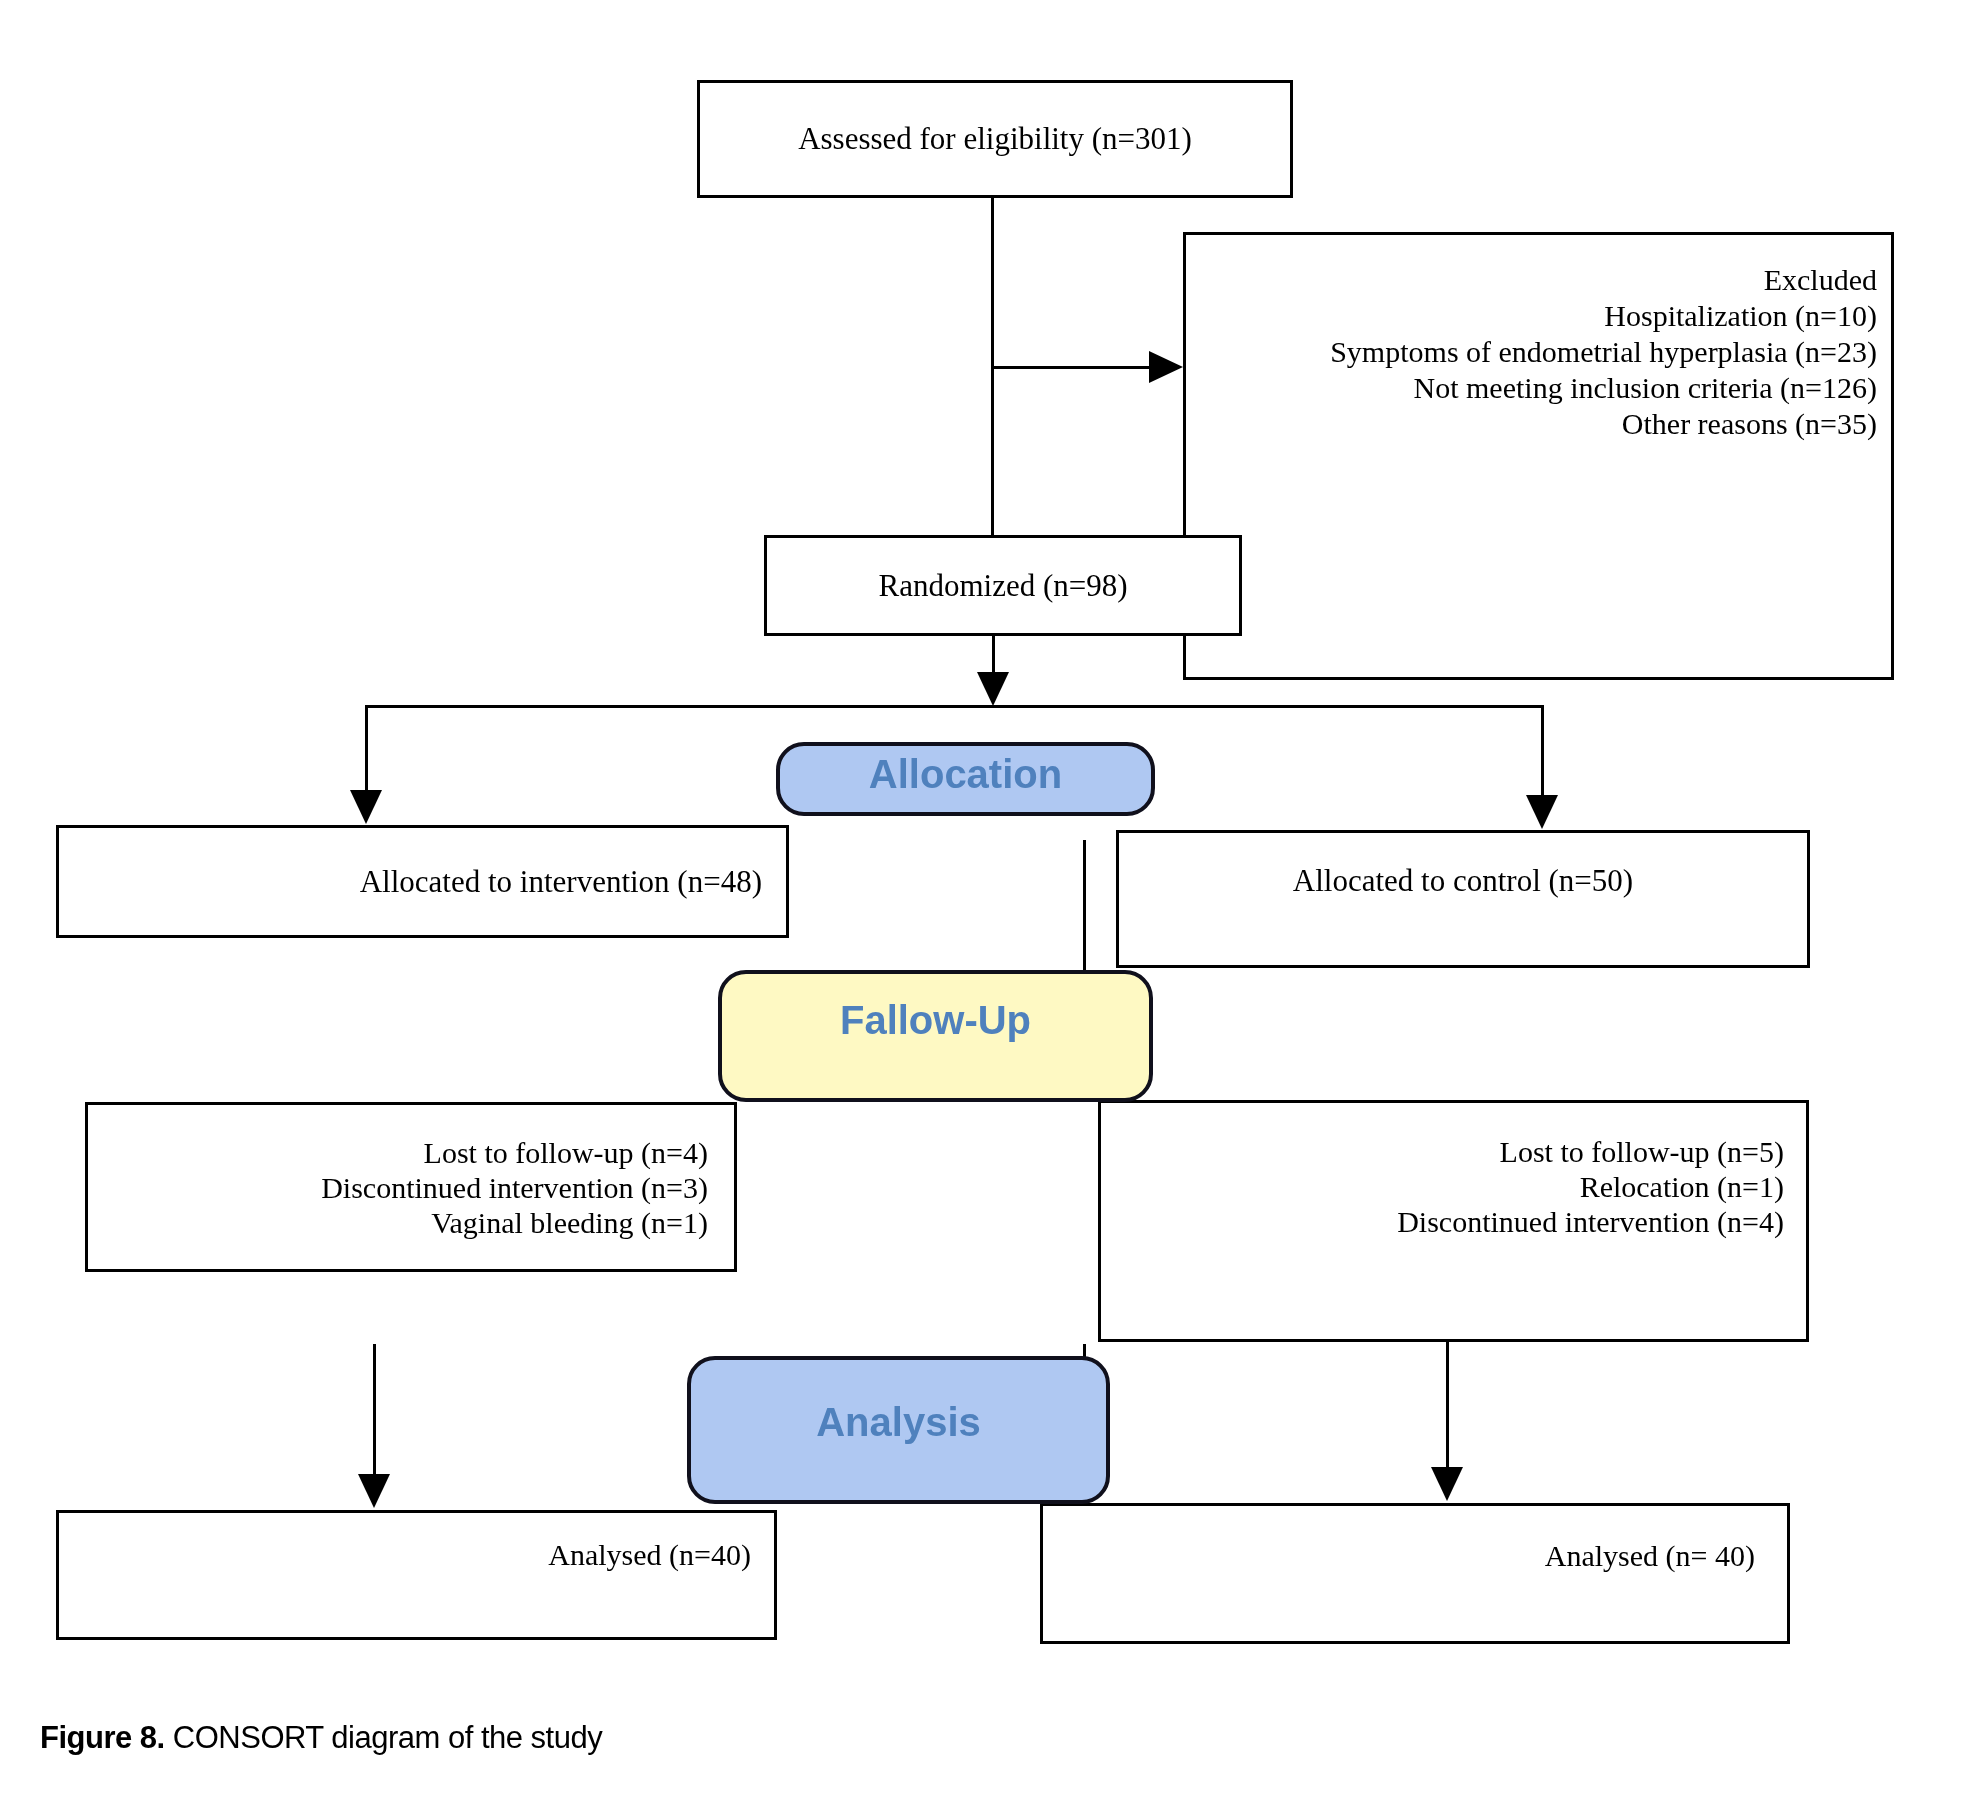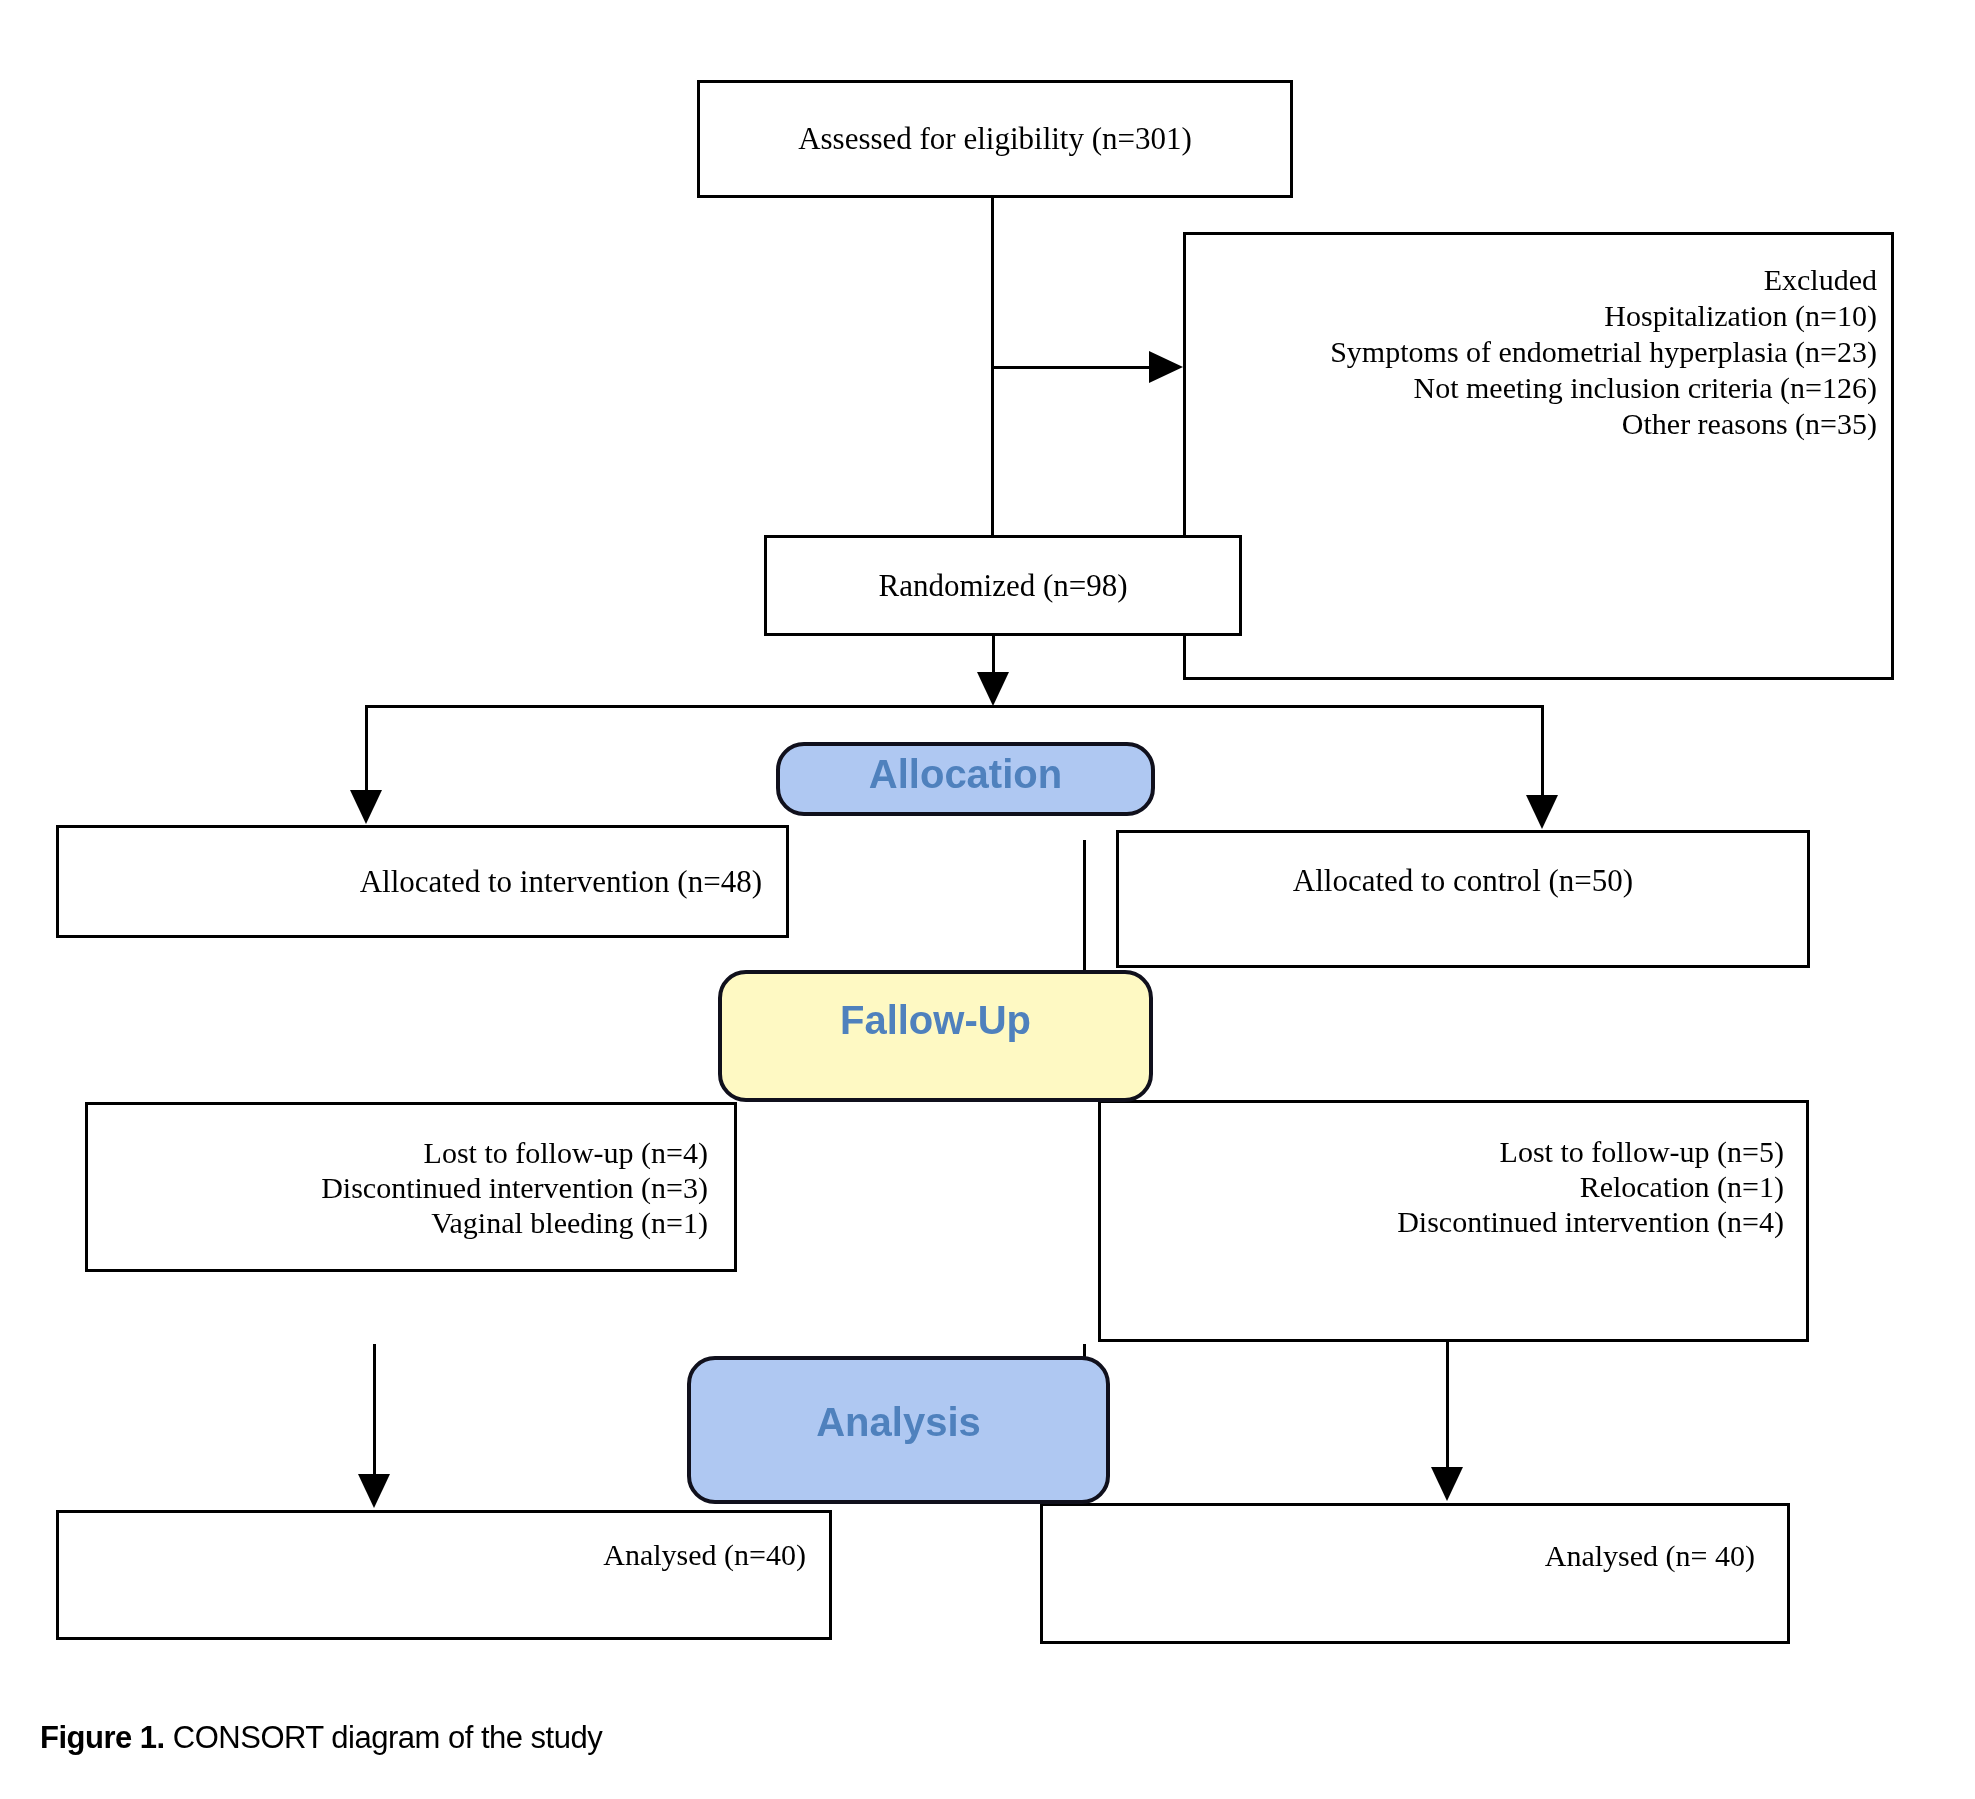--- a/index.html
+++ b/index.html
@@ -107,37 +107,37 @@
     <div>Discontinued intervention (n=3)</div>
     <div>Vaginal bleeding (n=1)</div>
   </div>
 
   <div class="box right" style="left:1098px;top:1100px;width:711px;height:242px;padding:31px 22px 0 0;line-height:35px;">
     <div>Lost to follow-up (n=5)</div>
     <div>Relocation (n=1)</div>
     <div>Discontinued intervention (n=4)</div>
   </div>
 
-  <div class="box right" style="left:56px;top:1510px;width:776px;height:130px;padding:24px 23px 0 0;">
+  <div class="box right" style="left:56px;top:1510px;width:721px;height:130px;padding:24px 23px 0 0;">
     <span>Analysed (n=40)</span>
   </div>
 
   <div class="box right" style="left:1040px;top:1503px;width:750px;height:141px;padding:32px 32px 0 0;">
     <span>Analysed (n= 40)</span>
   </div>
 
   <div class="badge" style="left: 776px; top: 742px; width: 379px; height: 74px; padding-bottom: 10px; background: rgb(175, 200, 242); color: rgb(79, 129, 189); border-color: rgb(16, 16, 28);">
     <span>Allocation</span>
   </div>
 
   <div class="badge" style="left: 718px; top: 970px; width: 435px; height: 132px; padding-bottom: 32px; background: #fef9c3; color: rgb(79, 129, 189); border-color: rgb(16, 16, 28);">
     <span>Fallow-Up</span>
   </div>
 
   <div class="badge" style="left: 687px; top: 1356px; width: 423px; height: 148px; padding-bottom: 16px; background: rgb(175, 200, 242); color: rgb(79, 129, 189); border-color: rgb(16, 16, 28);">
     <span>Analysis</span>
   </div>
 
   <div id="caption">
-    <span class="b">Figure 1.</span><span> CONSORT diagram of the study</span>
+    <span class="b">Figure 8.</span><span> CONSORT diagram of the study</span>
   </div>
 
 </div>
 
 </body></html>

